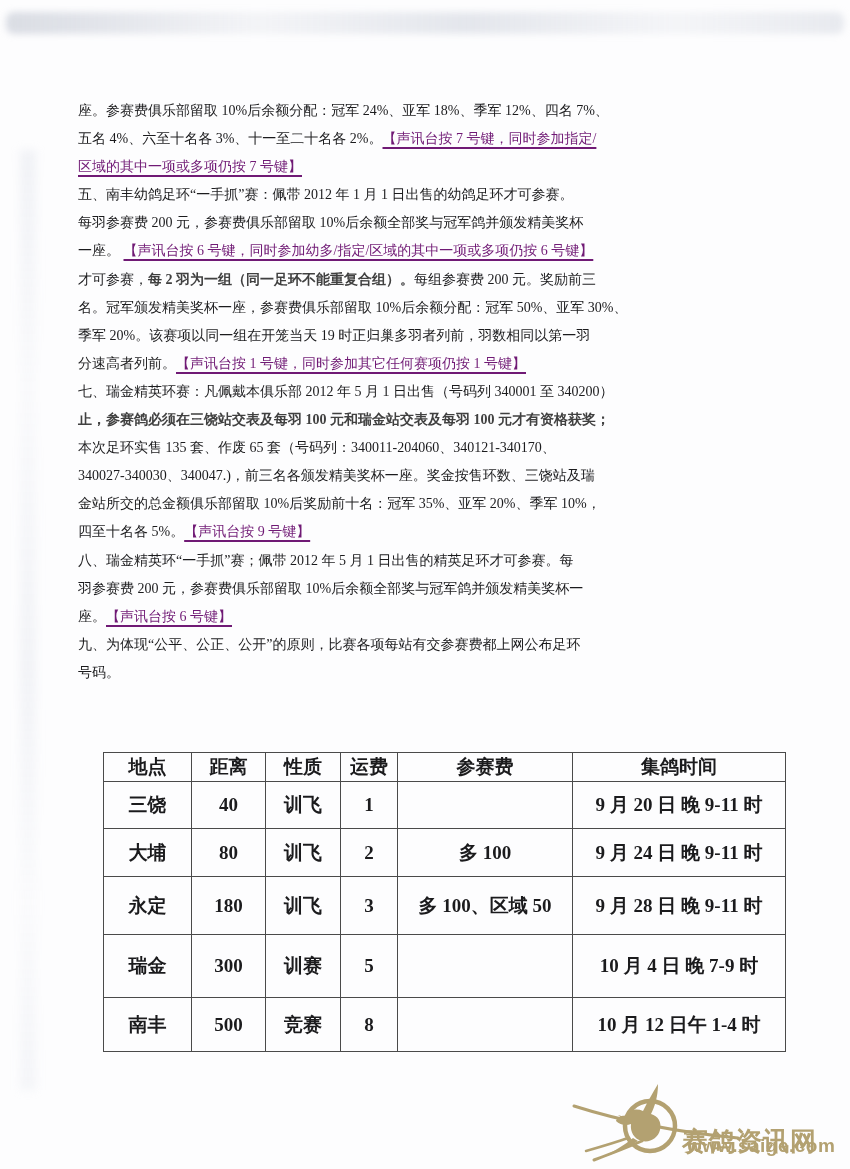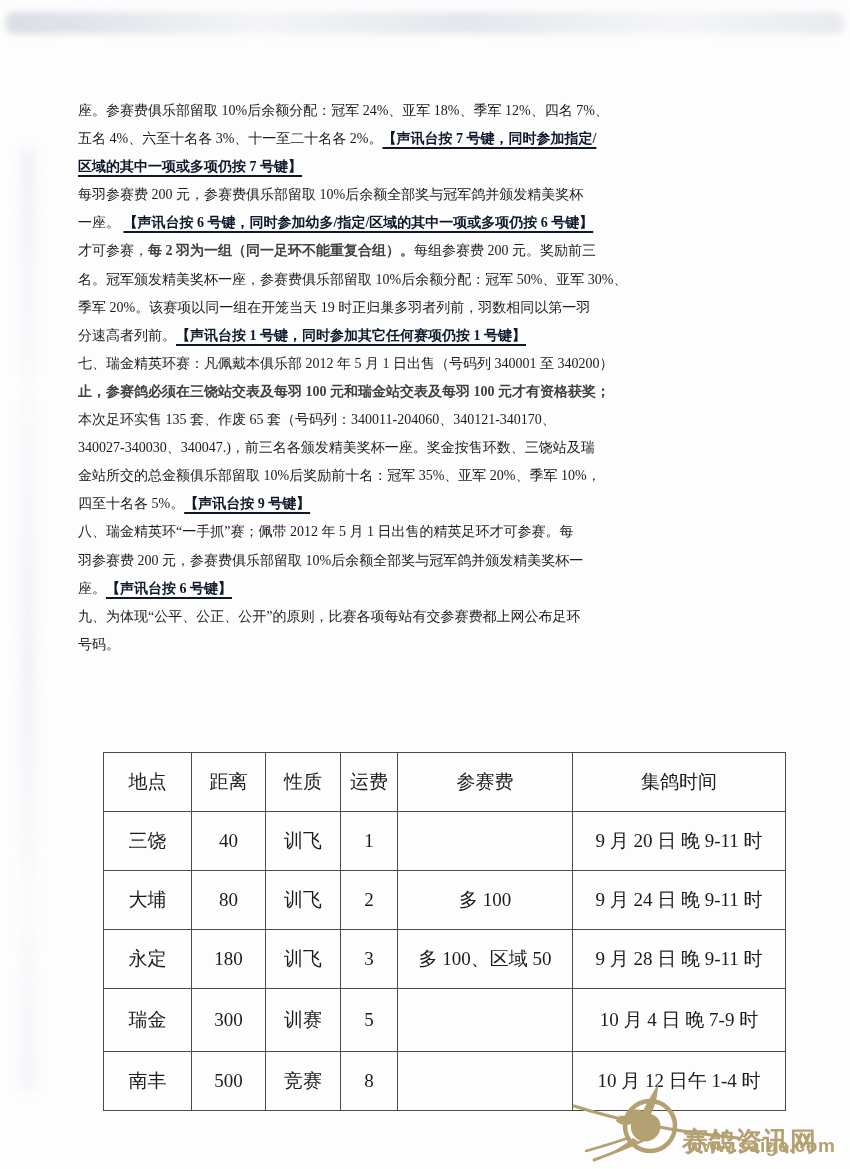--- a/index.html
+++ b/index.html
@@ -32,34 +32,34 @@
   
   .text-block{
     position:absolute;left:78px;top:97px;width:740px;
   }
   .tline{
     height:28.1px;line-height:28.1px;white-space:pre;
     font-size:14px;color:#1b1b1d;
   }
   .tline span.b{font-weight:bold;color:#404040;}
   .tline span.bu{
-    font-weight:bold;color:#0f172a;
+    font-weight:normal;color:#701a75;
     text-decoration:underline;
     text-decoration-thickness:2px;
     text-underline-offset:4px;
   }
   
   table.schedule{
     position:absolute;left:103px;top:752px;
     border-collapse:collapse;table-layout:fixed;
     font-size:19px;color:#1b1b1d;
   }
   table.schedule th,table.schedule td{
     border:1px solid #4a4a4a;text-align:center;vertical-align:middle;
-    font-weight:normal;padding:16px 2px;overflow:hidden;white-space:nowrap;
+    font-weight:bold;padding:1px 2px;overflow:hidden;white-space:nowrap;
   }
   table.schedule thead tr{height:29px;}
   table.schedule tbody tr:nth-child(1){height:47px;}
   table.schedule tbody tr:nth-child(2){height:48px;}
   table.schedule tbody tr:nth-child(3){height:58px;}
   table.schedule tbody tr:nth-child(4){height:63px;}
   table.schedule tbody tr:nth-child(5){height:54px;}
   
   .watermark{
     position:absolute;left:570px;top:1078px;width:280px;height:90px;
@@ -81,20 +81,21 @@
 
 <div class="page">
 
   <div class="scan-band"></div>
   <div class="scan-strip"></div>
 
   <div class="text-block">
       <div class="tline"><span>座。参赛费俱乐部留取 10%后余额分配：冠军 24%、亚军 18%、季军 12%、四名 7%、</span></div>
       <div class="tline"><span>五名 4%、六至十名各 3%、十一至二十名各 2%。</span><span class="bu">【声讯台按 7 号键，同时参加指定/</span></div>
       <div class="tline"><span class="bu">区域的其中一项或多项仍按 7 号键】</span></div>
+      <div class="tline"><span>五、南丰幼鸽足环“一手抓”赛：佩带 2012 年 1 月 1 日出售的幼鸽足环才可参赛。</span></div>
       <div class="tline"><span>每羽参赛费 200 元，参赛费俱乐部留取 10%后余额全部奖与冠军鸽并颁发精美奖杯</span></div>
       <div class="tline"><span>一座。 </span><span class="bu">【声讯台按 6 号键，同时参加幼多/指定/区域的其中一项或多项仍按 6 号键】</span></div>
       <div class="tline"><span>才可参赛，</span><span class="b">每 2 羽为一组（同一足环不能重复合组）。</span><span>每组参赛费 200 元。奖励前三</span></div>
       <div class="tline"><span>名。冠军颁发精美奖杯一座，参赛费俱乐部留取 10%后余额分配：冠军 50%、亚军 30%、</span></div>
       <div class="tline"><span>季军 20%。该赛项以同一组在开笼当天 19 时正归巢多羽者列前，羽数相同以第一羽</span></div>
       <div class="tline"><span>分速高者列前。</span><span class="bu">【声讯台按 1 号键，同时参加其它任何赛项仍按 1 号键】</span></div>
       <div class="tline"><span>七、瑞金精英环赛：凡佩戴本俱乐部 2012 年 5 月 1 日出售（号码列 340001 至 340200）</span></div>
       <div class="tline"><span class="b">止，参赛鸽必须在三饶站交表及每羽 100 元和瑞金站交表及每羽 100 元才有资格获奖；</span></div>
       <div class="tline"><span>本次足环实售 135 套、作废 65 套（号码列：340011-204060、340121-340170、</span></div>
       <div class="tline"><span>340027-340030、340047.)，前三名各颁发精美奖杯一座。奖金按售环数、三饶站及瑞</span></div>

